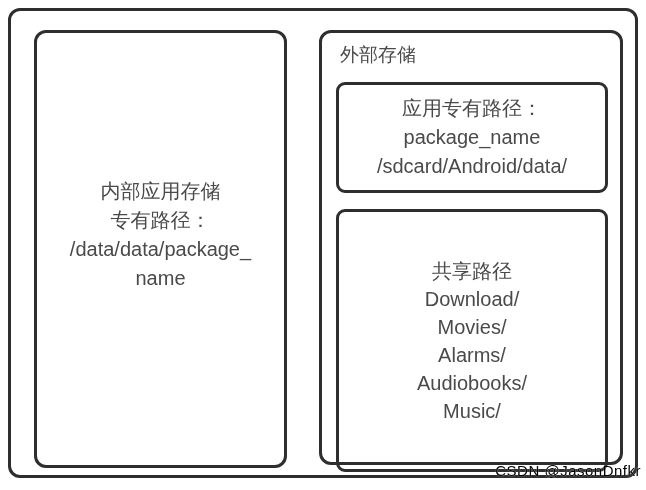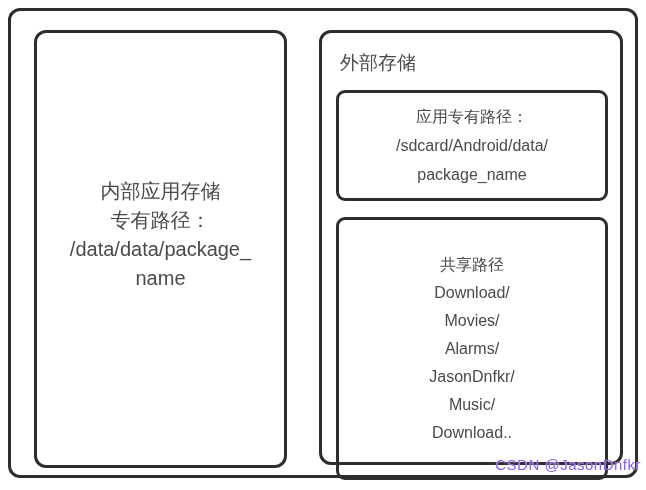--- a/index.html
+++ b/index.html
@@ -47,21 +47,21 @@
   }
   .right-box {
     position: absolute;
     left: 308px;
     top: 19px;
     width: 304px;
     height: 435px;
     border: 3px solid #2e2e2e;
     border-radius: 12px;
     box-sizing: border-box;
-    padding: 18px 14px 14px 14px;
+    padding: 10px 14px 14px 14px;
     color: #4a4a4a;
   }
   .right-label {
     font-size: 19px;
     line-height: 24px;
     margin-left: 4px;
     margin-bottom: 15px;
     color: #4a4a4a;
   }
   .inner-box {
@@ -69,38 +69,38 @@
     border-radius: 9px;
     box-sizing: border-box;
     width: 272px;
     margin: 0 auto;
     display: flex;
     flex-direction: column;
     justify-content: center;
     align-items: center;
     text-align: center;
     color: #4a4a4a;
-    font-size: 16px;
+    font-size: 20px;
   }
   .app-box {
     height: 111px;
     line-height: 29px;
   }
   .shared-box {
     margin-top: 16px;
     height: 263px;
     line-height: 28px;
   }
   .watermark {
     position: absolute;
     right: 5px;
-    bottom: 17px;
+    bottom: 11px;
     font-size: 15px;
     letter-spacing: 0.5px;
-    color: #8b5cf6;
+    color: #000000;
     text-shadow: 0 0 1px #ffffff;
     z-index: 5;
     white-space: nowrap;
   }
 </style>
 </head>
 <body>
 
 <div class="canvas">
   <div class="frame">
@@ -110,31 +110,30 @@
       <div>专有路径：</div>
       <div>/data/data/package_</div>
       <div>name</div>
     </div>
 
     <div class="right-box">
       <div class="right-label">外部存储</div>
 
       <div class="inner-box app-box">
         <div>应用专有路径：</div>
+        <div>package_name</div>
         <div>/sdcard/Android/data/</div>
-        <div>package_name</div>
       </div>
 
       <div class="inner-box shared-box">
         <div>共享路径</div>
         <div>Download/</div>
         <div>Movies/</div>
         <div>Alarms/</div>
-        <div>JasonDnfkr/</div>
+        <div>Audiobooks/</div>
         <div>Music/</div>
-        <div>Download..</div>
       </div>
     </div>
 
   </div>
 
   <div class="watermark">CSDN @JasonDnfkr</div>
 </div>
 
 </body></html>

